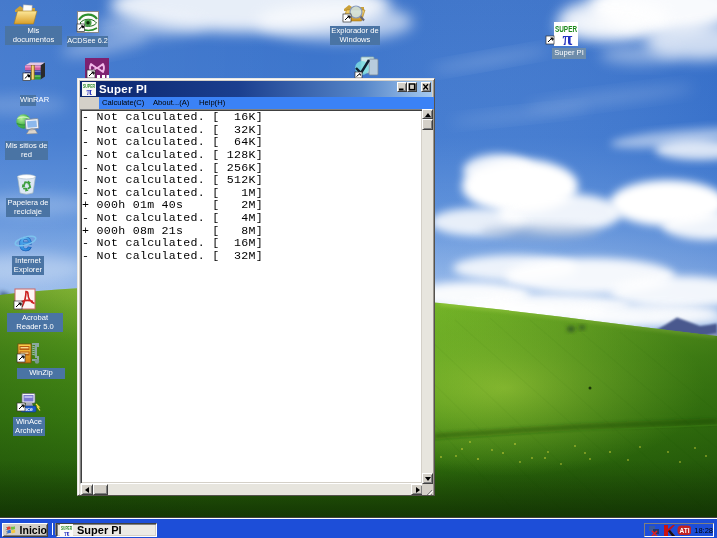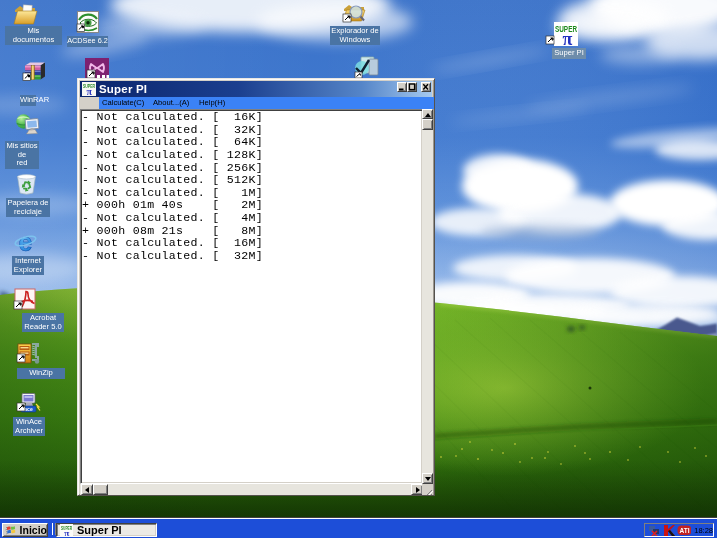--- a/index.html
+++ b/index.html
@@ -349,27 +349,27 @@
  <text x="13" y="10.5" font-family="Liberation Sans" font-size="9.5" font-weight="bold" fill="#1e8a1e" text-anchor="middle" textLength="22" lengthAdjust="spacingAndGlyphs">SUPER</text>
  <text x="14.5" y="24" font-family="Liberation Serif" font-size="18" font-weight="bold" fill="#2230c0" text-anchor="middle">π</text>
  <rect x="-7" y="15" width="8" height="8" fill="#fff" stroke="#333" stroke-width="0.7"></rect>
  <path d="M-5,21 L-1,17 L-1,19 L0,19 L0,17 L-2.5,17" stroke="#000" stroke-width="1" fill="none"></path>
 </g>
 </svg>
 
 <div class="dlabel" style="left:5px;top:26px;width:57px">Mis
 documentos</div>
 <div class="dlabel" style="left:20px;top:95px;width:16px">WinRAR</div>
-<div class="dlabel" style="left:5px;top:141px;width:34px">Mis sitios de
+<div class="dlabel" style="left:5px;top:141px;width:43px">Mis sitios de
 red</div>
 <div class="dlabel" style="left:6px;top:198px;width:44px">Papelera de
 reciclaje</div>
 <div class="dlabel" style="left:12px;top:256px;width:32px">Internet
 Explorer</div>
-<div class="dlabel" style="left:22px;top:313px;width:42px">Acrobat
+<div class="dlabel" style="left:7px;top:313px;width:56px">Acrobat
 Reader 5.0</div>
 <div class="dlabel" style="left:17px;top:368px;width:48px">WinZip</div>
 <div class="dlabel" style="left:13px;top:417px;width:32px">WinAce
 Archiver</div>
 <div class="dlabel" style="left:67px;top:36px;width:41px;font-size:7.3px;white-space:nowrap">ACDSee 6.2</div>
 <div class="dlabel" style="left:330px;top:26px;width:50px">Explorador de
 Windows</div>
 <div class="dlabel" style="left:552px;top:48px;width:34px;background:#6e8dab">Super PI</div>
 </div>
 

